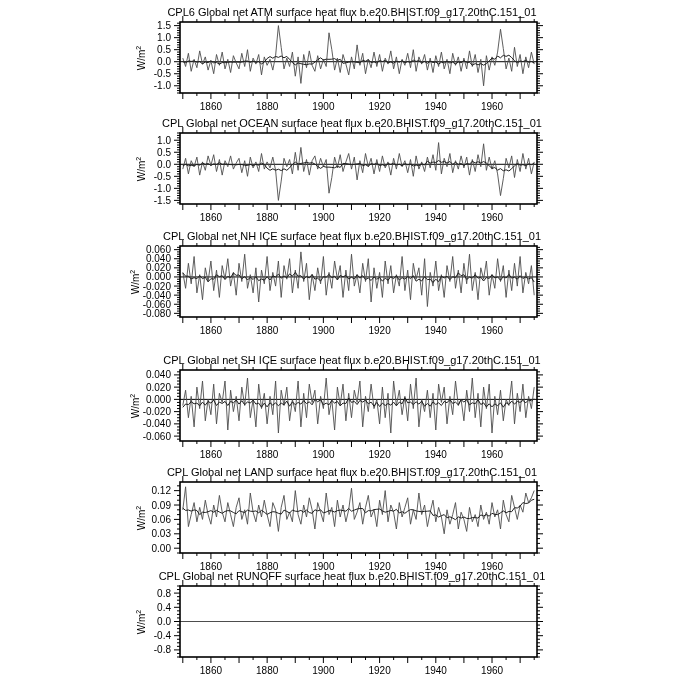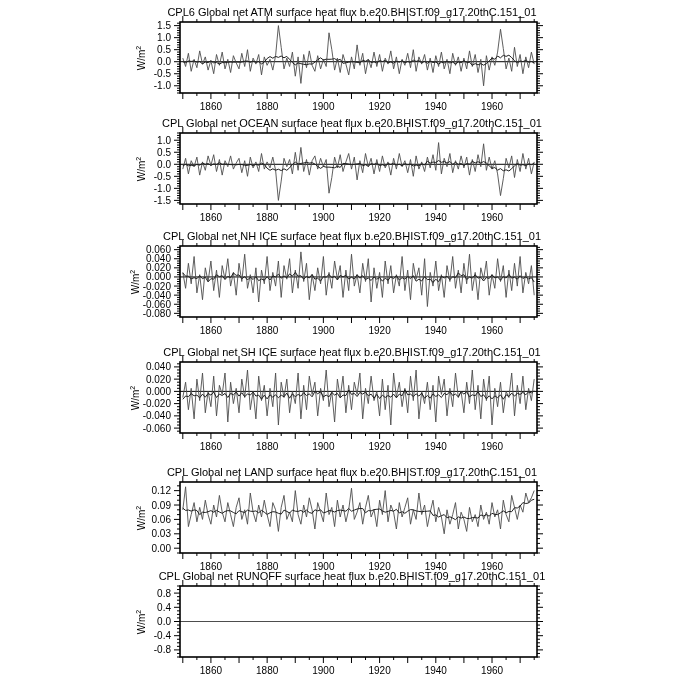--- a/index.html
+++ b/index.html
@@ -425,21 +425,21 @@
           <line x1="180" y1="23.365384615384624" x2="177" y2="23.365384615384624" stroke="#000000" stroke-width="1"></line>
           <line x1="537" y1="23.365384615384624" x2="540" y2="23.365384615384624" stroke="#000000" stroke-width="1"></line>
           <line x1="180" y1="52.94871794871795" x2="537" y2="52.94871794871795" stroke="#000000" stroke-width="1"></line>
           <polyline points="182.8,48.4 185.6,64.3 188.4,39.3 191.2,59.8 194.1,32.5 196.9,68.9 199.7,50.7 202.5,75.7 205.3,43.8 208.1,57.5 210.9,37.0 213.7,66.6 216.5,46.1 219.4,73.4 222.2,41.6 225.0,55.2 227.8,34.7 230.6,62.1 233.4,48.4 236.2,71.2 239.0,39.3 241.8,57.5 244.7,30.2 247.5,64.3 250.3,50.7 253.1,68.9 255.9,43.8 258.7,78.0 261.5,46.1 264.3,59.8 267.1,32.5 270.0,66.6 272.8,48.4 275.6,62.1 278.4,37.0 281.2,73.4 284.0,41.6 286.8,55.2 289.6,34.7 292.4,68.9 295.3,46.1 298.1,64.3 300.9,27.9 303.7,57.5 306.5,39.3 309.3,75.7 312.1,50.7 314.9,66.6 317.7,43.8 320.6,59.8 323.4,32.5 326.2,71.2 329.0,48.4 331.8,64.3 334.6,37.0 337.4,55.2 340.2,41.6 343.0,73.4 345.9,46.1 348.7,66.6 351.5,30.2 354.3,62.1 357.1,50.7 359.9,68.9 362.7,39.3 365.5,57.5 368.3,34.7 371.1,78.0 374.0,43.8 376.8,64.3 379.6,48.4 382.4,73.4 385.2,37.0 388.0,59.8 390.8,41.6 393.6,68.9 396.4,50.7 399.3,62.1 402.1,32.5 404.9,66.6 407.7,46.1 410.5,75.7 413.3,39.3 416.1,55.2 418.9,43.8 421.7,71.2 424.6,34.7 427.4,82.5 430.2,48.4 433.0,62.1 435.8,37.0 438.6,66.6 441.4,50.7 444.2,73.4 447.0,41.6 449.9,57.5 452.7,32.5 455.5,64.3 458.3,46.1 461.1,68.9 463.9,39.3 466.7,59.8 469.5,30.2 472.3,66.6 475.2,48.4 478.0,75.7 480.8,43.8 483.6,55.2 486.4,37.0 489.2,71.2 492.0,50.7 494.8,64.3 497.6,34.7 500.5,57.5 503.3,41.6 506.1,73.4 508.9,46.1 511.7,66.6 514.5,39.3 517.3,62.1 520.1,32.5 522.9,68.9 525.8,48.4 528.6,59.8 531.4,41.6 534.2,71.2" fill="none" stroke="#4d4d4d" stroke-width="0.9"></polyline>
           <polyline points="182.8,48.9 185.6,52.2 188.4,52.0 191.2,54.9 194.1,53.7 196.9,54.7 199.7,51.7 202.5,54.7 205.3,53.2 208.1,57.8 210.9,54.7 213.7,55.2 216.5,50.7 219.4,52.7 222.2,51.7 225.0,55.5 227.8,52.4 230.6,53.7 233.4,48.9 236.2,51.4 239.0,50.9 241.8,54.7 244.7,52.7 247.5,56.0 250.3,53.2 253.1,55.5 255.9,52.7 258.7,56.7 261.5,55.0 264.3,56.2 267.1,52.7 270.0,56.0 272.8,51.9 275.6,52.9 278.4,50.2 281.2,54.2 284.0,51.9 286.8,53.7 289.6,49.9 292.4,52.2 295.3,48.4 298.1,52.2 300.9,51.7 303.7,55.2 306.5,52.4 309.3,54.0 312.1,50.4 314.9,55.2 317.7,54.2 320.6,57.0 323.4,52.7 326.2,53.2 329.0,50.4 331.8,53.7 334.6,52.2 337.4,56.0 340.2,51.4 343.0,52.9 345.9,51.4 348.7,55.0 351.5,53.2 354.3,55.0 357.1,50.7 359.9,54.2 362.7,51.7 365.5,55.5 368.3,54.0 371.1,56.5 374.0,52.9 376.8,55.2 379.6,53.5 382.4,57.2 385.2,54.2 388.0,56.2 390.8,52.7 393.6,54.7 396.4,51.7 399.3,56.0 402.1,53.7 404.9,55.2 407.7,52.4 410.5,54.7 413.3,51.7 416.1,57.2 418.9,55.2 421.7,57.0 424.6,52.7 427.4,55.7 430.2,55.2 433.0,58.5 435.8,55.2 438.6,57.8 441.4,52.2 444.2,54.0 447.0,52.2 449.9,55.7 452.7,52.7 455.5,53.7 458.3,48.9 461.1,51.7 463.9,50.7 466.7,55.5 469.5,53.2 472.3,54.2 475.2,50.7 478.0,54.2 480.8,53.2 483.6,57.0 486.4,53.5 489.2,54.5 492.0,50.7 494.8,54.0 497.6,52.9 500.5,56.2 503.3,52.7 506.1,54.0 508.9,50.4 511.7,54.2 514.5,53.2 517.3,55.2 520.1,51.7 522.9,54.5 525.8,52.9 528.6,54.9 531.4,53.7 534.2,58.0" fill="none" stroke="#1f1f1f" stroke-width="1"></polyline>
           <rect x="180" y="22" width="357" height="71" fill="none" stroke="#000000" stroke-width="1.6"></rect>
         </g>
     </svg>
   </div>
 
-  <div class="panel" style="top:340px">
+  <div class="panel" style="top:348px">
     <svg width="700" height="115">
       <text class="title" x="352" y="16">CPL Global net SH ICE surface heat flux b.e20.BHIST.f09_g17.20thC.151_01</text>
       <text class="ylabel" x="139" y="58" transform="rotate(-90 139 58)"><tspan>W/m</tspan><tspan class="sup" dy="-4">2</tspan></text>
       <g>
           <line x1="182.81102362204723" y1="93" x2="182.81102362204723" y2="99" stroke="#000000" stroke-width="1"></line>
           <line x1="182.81102362204723" y1="22" x2="182.81102362204723" y2="16" stroke="#000000" stroke-width="1"></line>
           <line x1="196.86614173228347" y1="93" x2="196.86614173228347" y2="96" stroke="#000000" stroke-width="1"></line>
           <line x1="196.86614173228347" y1="22" x2="196.86614173228347" y2="19" stroke="#000000" stroke-width="1"></line>
           <line x1="210.92125984251967" y1="93" x2="210.92125984251967" y2="99" stroke="#000000" stroke-width="1"></line>
           <line x1="210.92125984251967" y1="22" x2="210.92125984251967" y2="16" stroke="#000000" stroke-width="1"></line>

